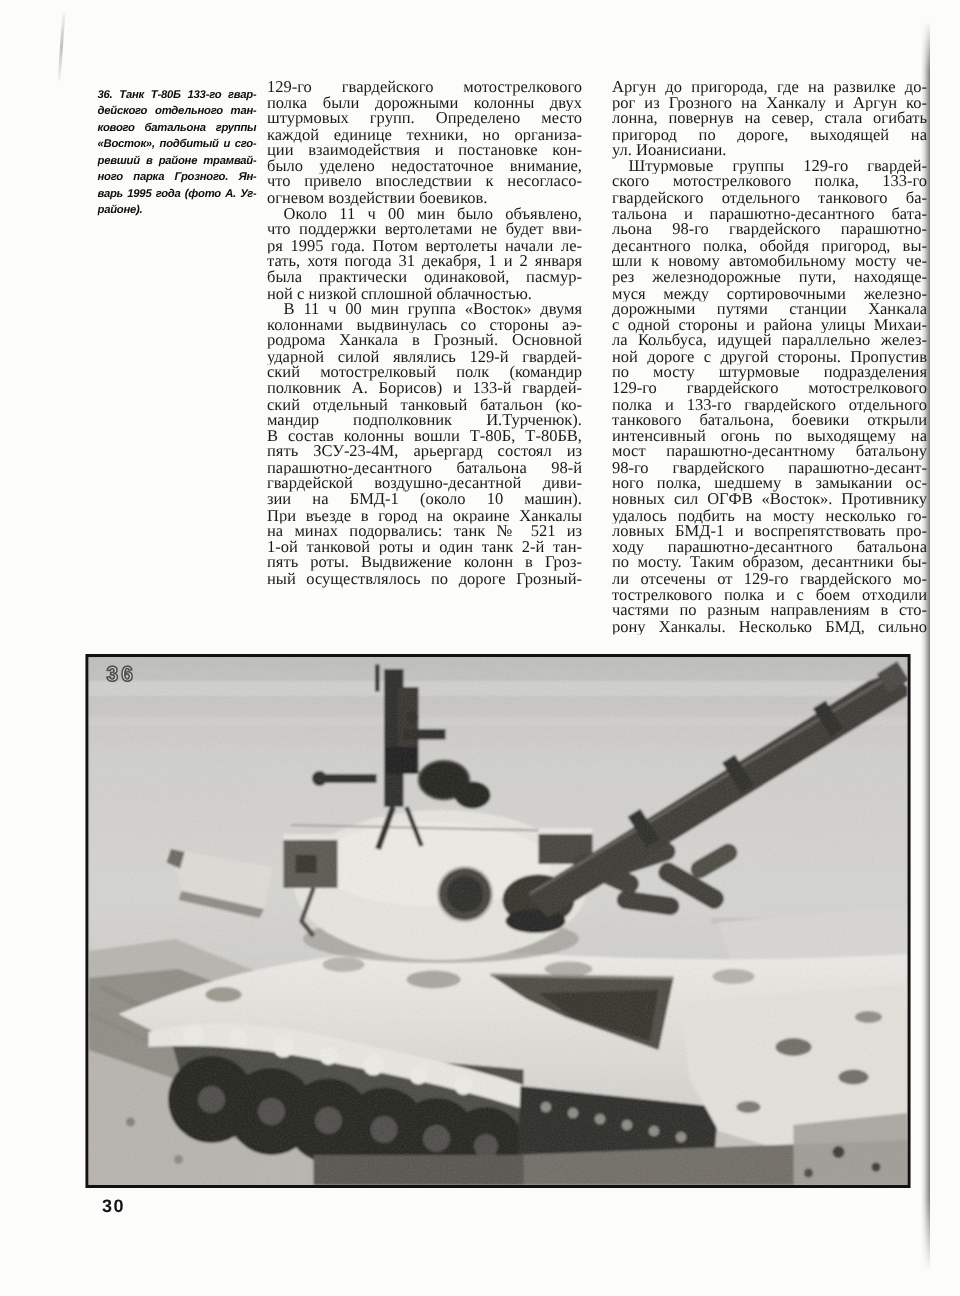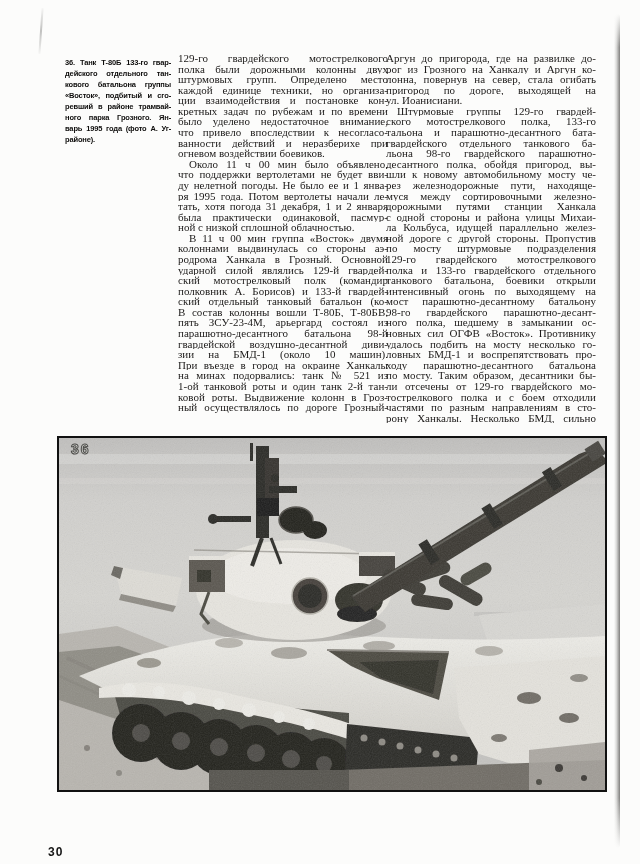--- a/index.html
+++ b/index.html
@@ -29,28 +29,28 @@
     position:absolute;left:40px;top:8px;width:2px;height:46px;
     background:linear-gradient(to bottom,rgba(120,120,118,.05),rgba(120,120,118,.45),rgba(120,120,118,.05));
     transform:rotate(4deg);
   }
   
   .caption{
     position:absolute;left:65px;top:57px;width:106px;
     font-family:"Liberation Sans",sans-serif;font-weight:bold;
     font-size:7.5px;letter-spacing:-0.15px;color:var(--caption-text);
   }
-  .caption .tl{height:11px;line-height:11px;}
+  .caption .tl{height:11px;line-height:11px;font-style:italic;}
   
   .col{
     position:absolute;top:53px;width:210px;color:var(--text);
     font-size:11px;
   }
   .col1{left:178px;}
-  .col2{left:386px;}
+  .col2{left:408px;}
   .col .tl{height:10.58px;line-height:10.58px;}
   .tl{
     text-align:justify;text-align-last:justify;
     overflow:hidden;white-space:normal;
   }
   .tl.fin{text-align-last:left;}
   .tl.ind{text-indent:11px;}
   
   .photo{
     position:absolute;left:57px;top:436px;width:546px;height:352px;margin:0;
@@ -59,23 +59,23 @@
     box-shadow:inset 0 0 10px rgba(0,0,0,.25);
   }
   .photo svg{display:block;width:100%;height:100%;}
   .photo-label{
     position:absolute;top:3px;left:12px;
     font-family:"Liberation Sans",sans-serif;font-weight:800;font-size:14px;
     letter-spacing:2px;color:#d8d8d4;-webkit-text-stroke:1px #4d4d4a;
     text-shadow:0 0 1px rgba(60,60,58,.6);
   }
   .page-number{
-    position:absolute;left:48px;top:797px;
+    position:absolute;left:68px;top:797px;
     font-family:"Liberation Sans",sans-serif;font-weight:bold;font-size:12px;
-    letter-spacing:1px;color:#141414;margin-top:48px;
+    letter-spacing:1px;color:#141414;
   }
 </style>
 </head>
 <body>
 
 <div class="page">
 
   <div class="edge-left"></div>
   <div class="edge-right"></div>
 
@@ -89,60 +89,58 @@
       <div class="tl">варь 1995 года (фото А. Уг-</div>
       <div class="tl fin">районе).</div>
     </aside>
 
   <section class="col col1">
       <div class="tl">129-го гвардейского мотострелкового</div>
       <div class="tl">полка были дорожными колонны двух</div>
       <div class="tl">штурмовых групп. Определено место</div>
       <div class="tl">каждой единице техники, но организа-</div>
       <div class="tl">ции взаимодействия и постановке кон-</div>
-      <div class="tl">кретных задач по рубежам и по времени</div>
       <div class="tl">было уделено недостаточное внимание,</div>
       <div class="tl">что привело впоследствии к несогласо-</div>
-      <div class="tl">ванности действий и неразберихе при</div>
       <div class="tl fin">огневом воздействии боевиков.</div>
       <div class="tl ind">Около 11 ч 00 мин было объявлено,</div>
       <div class="tl">что поддержки вертолетами не будет вви-</div>
-      <div class="tl">ду нелетной погоды. Не было ее и 1 янва-</div>
       <div class="tl">ря 1995 года. Потом вертолеты начали ле-</div>
       <div class="tl">тать, хотя погода 31 декабря, 1 и 2 января</div>
       <div class="tl">была практически одинаковой, пасмур-</div>
       <div class="tl fin">ной с низкой сплошной облачностью.</div>
       <div class="tl ind">В 11 ч 00 мин группа «Восток» двумя</div>
       <div class="tl">колоннами выдвинулась со стороны аэ-</div>
       <div class="tl">родрома Ханкала в Грозный. Основной</div>
       <div class="tl">ударной силой являлись 129-й гвардей-</div>
       <div class="tl">ский мотострелковый полк (командир</div>
       <div class="tl">полковник А. Борисов) и 133-й гвардей-</div>
       <div class="tl">ский отдельный танковый батальон (ко-</div>
+      <div class="tl">мандир подполковник И.Турченюк).</div>
       <div class="tl">В состав колонны вошли Т-80Б, Т-80БВ,</div>
       <div class="tl">пять ЗСУ-23-4М, арьергард состоял из</div>
       <div class="tl">парашютно-десантного батальона 98-й</div>
       <div class="tl">гвардейской воздушно-десантной диви-</div>
       <div class="tl">зии на БМД-1 (около 10 машин).</div>
       <div class="tl">При въезде в город на окраине Ханкалы</div>
       <div class="tl">на минах подорвались: танк № 521 из</div>
       <div class="tl">1-ой танковой роты и один танк 2-й тан-</div>
-      <div class="tl">ковой роты. Выдвижение колонн в Гроз-</div>
+      <div class="tl">пять роты. Выдвижение колонн в Гроз-</div>
       <div class="tl">ный осуществлялось по дороге Грозный-</div>
     </section>
   <section class="col col2">
       <div class="tl">Аргун до пригорода, где на развилке до-</div>
       <div class="tl">рог из Грозного на Ханкалу и Аргун ко-</div>
       <div class="tl">лонна, повернув на север, стала огибать</div>
       <div class="tl">пригород по дороге, выходящей на</div>
       <div class="tl fin">ул. Иоанисиани.</div>
       <div class="tl ind">Штурмовые группы 129-го гвардей-</div>
       <div class="tl">ского мотострелкового полка, 133-го</div>
+      <div class="tl">гвардейского отдельного танкового ба-</div>
       <div class="tl">тальона и парашютно-десантного бата-</div>
-      <div class="tl">гвардейского отдельного танкового ба-</div>
       <div class="tl">льона 98-го гвардейского парашютно-</div>
       <div class="tl">десантного полка, обойдя пригород, вы-</div>
       <div class="tl">шли к новому автомобильному мосту че-</div>
       <div class="tl">рез железнодорожные пути, находяще-</div>
       <div class="tl">муся между сортировочными железно-</div>
       <div class="tl">дорожными путями станции Ханкала</div>
       <div class="tl">с одной стороны и района улицы Михаи-</div>
       <div class="tl">ла Кольбуса, идущей параллельно желез-</div>
       <div class="tl">ной дороге с другой стороны. Пропустив</div>
       <div class="tl">по мосту штурмовые подразделения</div>

